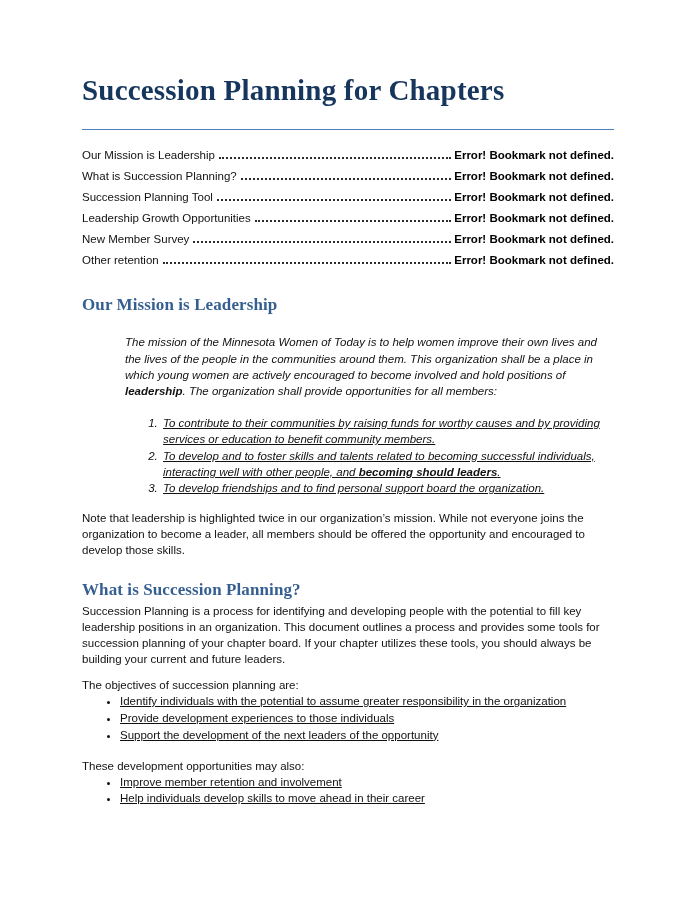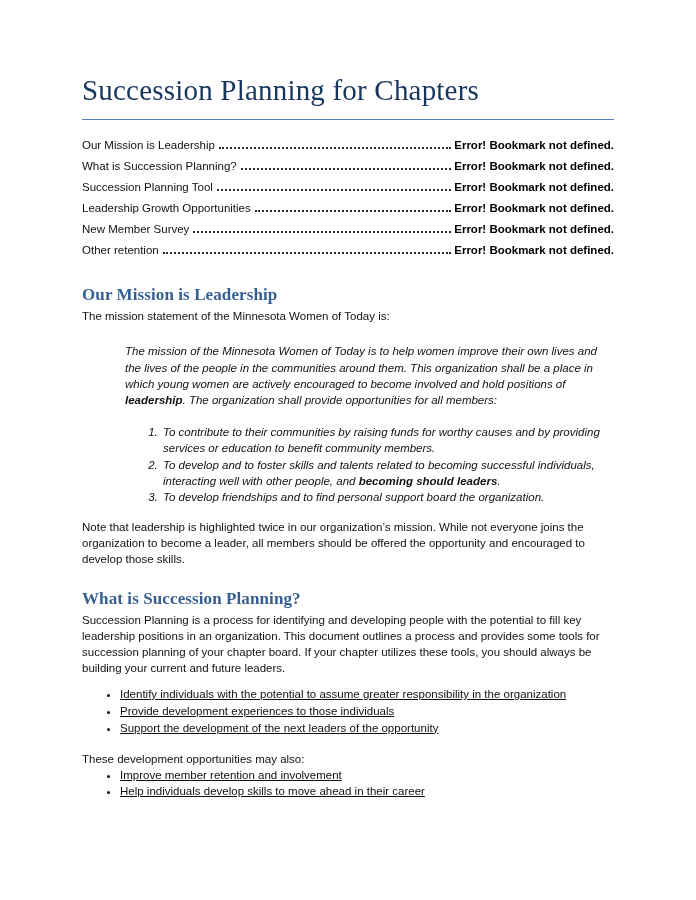--- a/index.html
+++ b/index.html
@@ -10,26 +10,26 @@
     box-sizing: border-box;
     background: #ffffff;
     padding: 64px 82px 0 82px;
     font-family: "Liberation Sans", sans-serif;
     font-size: 11.5px;
     color: #111111;
     overflow: hidden;
   }
   .doc-title {
     font-family: "Liberation Serif", serif;
-    font-weight: normal;
+    font-weight: bold;
     font-size: 29px;
     line-height: 1.15;
     color: var(--title_color, #17365D);
     margin: 10px 0 0 0;
-    padding-bottom: 12px;
+    padding-bottom: 22px;
     border-bottom: 1px solid var(--rule_color, #4F81BD);
     letter-spacing: 0.2px;
   }
   .toc { margin-top: 19px; }
   .toc-row { display: flex; align-items: baseline; height: 21px; }
   .toc-label { white-space: nowrap; }
   .toc-leader {
     flex: 1 1 auto;
     min-width: 16px;
     border-bottom: 2px dotted #2b2b2b;
@@ -49,20 +49,21 @@
   .quote {
     font-style: italic;
     margin: 19px 0 16px 43px;
     line-height: 16.2px;
   }
   .quote-list {
     font-style: italic;
     margin: 0 0 14px 0;
     padding-left: 79px;
     line-height: 16.2px;
+    text-decoration: underline;
   }
   .quote-list li { padding-left: 2px; }
   .bullets {
     list-style: disc;
     margin: 0 0 14px 0;
     padding-left: 38px;
     line-height: 16.8px;
     text-decoration: underline;
   }
   .bullets.last { margin-bottom: 0; }
@@ -104,33 +105,33 @@
     </div>
     <div class="toc-row">
       <span class="toc-label">Other retention</span>
       <span class="toc-leader"></span>
       <span class="toc-ref">Error! Bookmark not defined.</span>
     </div>
   </nav>
 
   <section>
     <h2 class="h2 first">Our Mission is Leadership</h2>
-    <p class="body">The mission statement of the Minnesota Women of Today is:</p>
     <p class="quote"><span>The mission of the Minnesota Women of Today is to help women improve their own lives and the lives of the people in the communities around them. This organization shall be a place in which young women are actively encouraged to become involved and hold positions of </span><strong>leadership</strong><span>. The organization shall provide opportunities for all members:</span></p>
     <ol class="quote-list">
       <li><span>To contribute to their communities by raising funds for worthy causes and by providing services or education to benefit community members.</span><strong></strong><span></span></li>
       <li><span>To develop and to foster skills and talents related to becoming successful individuals, interacting well with other people, and </span><strong>becoming should leaders</strong><span>.</span></li>
       <li><span>To develop friendships and to find personal support board the organization.</span><strong></strong><span></span></li>
     </ol>
     <p class="body">Note that leadership is highlighted twice in our organization’s mission.  While not everyone joins the organization to become a leader, all members should be offered the opportunity and encouraged to develop those skills.</p>
   </section>
 
   <section>
     <h2 class="h2">What is Succession Planning?</h2>
     <p class="body para-after">Succession Planning is a process for identifying and developing people with the potential to fill key leadership positions in an organization.  This document outlines a process and provides some tools for succession planning of your chapter board.  If your chapter utilizes these tools, you should always be building your current and future leaders.</p>
+    <p class="body">The objectives of succession planning are:</p>
     <ul class="bullets">
       <li>Identify individuals with the potential to assume greater responsibility in the organization</li>
       <li>Provide development experiences to those individuals</li>
       <li>Support the development of the next leaders of the opportunity</li>
     </ul>
     <p class="body">These development opportunities may also:</p>
     <ul class="bullets last">
       <li>Improve member retention and involvement</li>
       <li>Help individuals develop skills to move ahead in their career</li>
     </ul>

